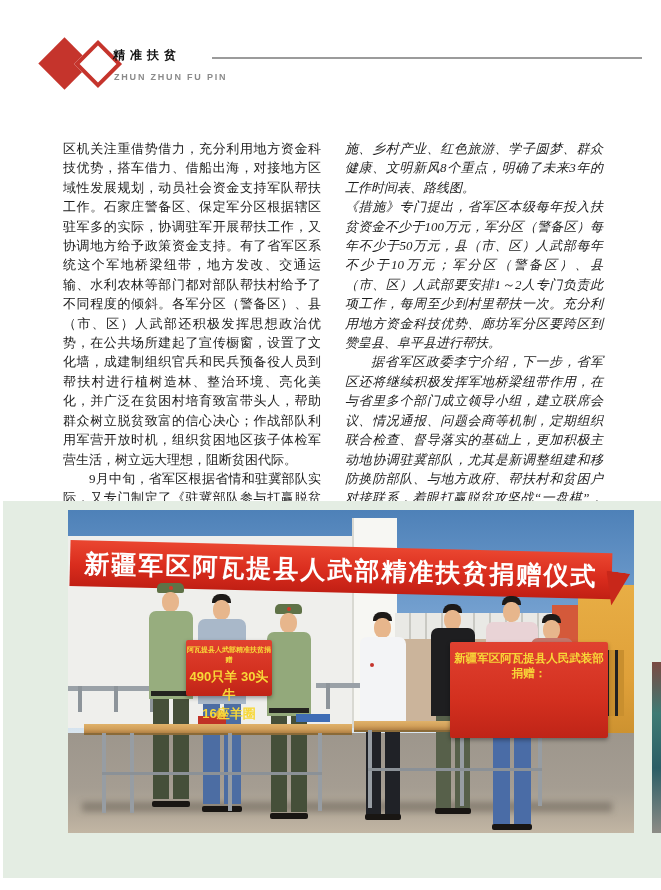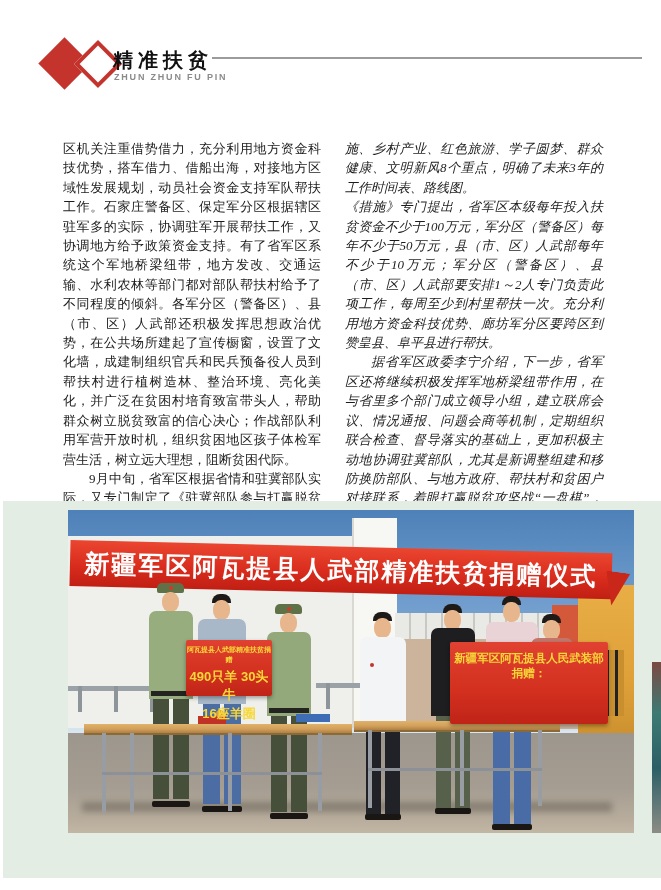--- a/index.html
+++ b/index.html
@@ -5,21 +5,21 @@
   html,body{margin:0;padding:0;background:#ffffff;}
   .page{position:relative;width:661px;height:890px;background:#ffffff;overflow:hidden;
         font-family:"Liberation Serif","DejaVu Serif",serif;}
 
   
   .logo-solid{position:absolute;left:46px;top:45px;width:37px;height:37px;
     background:#c5342c;transform:rotate(45deg);}
   .logo-outline{position:absolute;left:81px;top:47px;width:26px;height:26px;
     background:#ffffff;border:4px solid #c5342c;transform:rotate(45deg);}
   .section-title{position:absolute;left:113px;top:47px;font-family:"Liberation Sans","DejaVu Sans",sans-serif;
-    font-weight:bold;font-size:20px;letter-spacing:5px;color:#111;}
+    font-weight:bold;font-size:12px;letter-spacing:5px;color:#111;}
   .section-pinyin{position:absolute;left:114px;top:72px;font-family:"Liberation Sans","DejaVu Sans",sans-serif;
     font-weight:bold;font-size:9px;letter-spacing:1.8px;color:#8b8b8b;}
   .header-rule{position:absolute;left:212px;top:57px;width:430px;height:2px;background:#9b9b9b;}
 
   
   .col{position:absolute;top:139px;width:258px;font-size:13px;line-height:19.4px;
        text-align:justify;color:#1c1c1c;}
   .col-left{left:63px;}
   .col-right{left:345px;font-style:italic;}
   .col p{margin:0;}
@@ -136,21 +136,21 @@
   .p7 .p-torso{left:1px;top:24px;width:42px;height:80px;background:#c4766b;}
 
   
   .sign{position:absolute;z-index:5;background:linear-gradient(180deg,#e04130 0%,#d3301f 60%,#bf2417 100%);
     border-radius:2px;box-shadow:0 2px 4px rgba(0,0,0,.35);
     font-family:"Liberation Sans","DejaVu Sans",sans-serif;font-weight:bold;color:#f8d838;text-align:center;}
   .sign-small{left:118px;top:130px;width:86px;height:56px;padding-top:5px;box-sizing:border-box;}
   .sign-small .l1{font-size:7px;letter-spacing:0;}
   .sign-small .l2{font-size:13px;margin-top:3px;}
   .sign-small .l3{font-size:13px;margin-top:1px;}
-  .sign-large{left:382px;top:132px;width:158px;height:82px;padding-top:9px;box-sizing:border-box;}
+  .sign-large{left:382px;top:132px;width:158px;height:96px;padding-top:9px;box-sizing:border-box;}
   .sign-large .l1{font-size:11.5px;}
   .sign-large .l2{font-size:30px;letter-spacing:4px;margin-top:9px;}
 
   
   .ground{position:absolute;left:0;top:223px;width:566px;height:100px;z-index:1;
     background:linear-gradient(180deg,#9d968c 0%,#a59d92 55%,#b7ac9c 85%,#c2b6a4 100%);}
   .g-shadow{position:absolute;left:14px;top:292px;width:530px;height:10px;z-index:2;
     background:rgba(62,56,48,.35);filter:blur(3px);}
   .tabletop{position:absolute;height:9px;z-index:4;
     background:linear-gradient(180deg,#e0b26a 0%,#d2a05a 55%,#b08044 100%);border-bottom:2px solid #8a6a38;}

